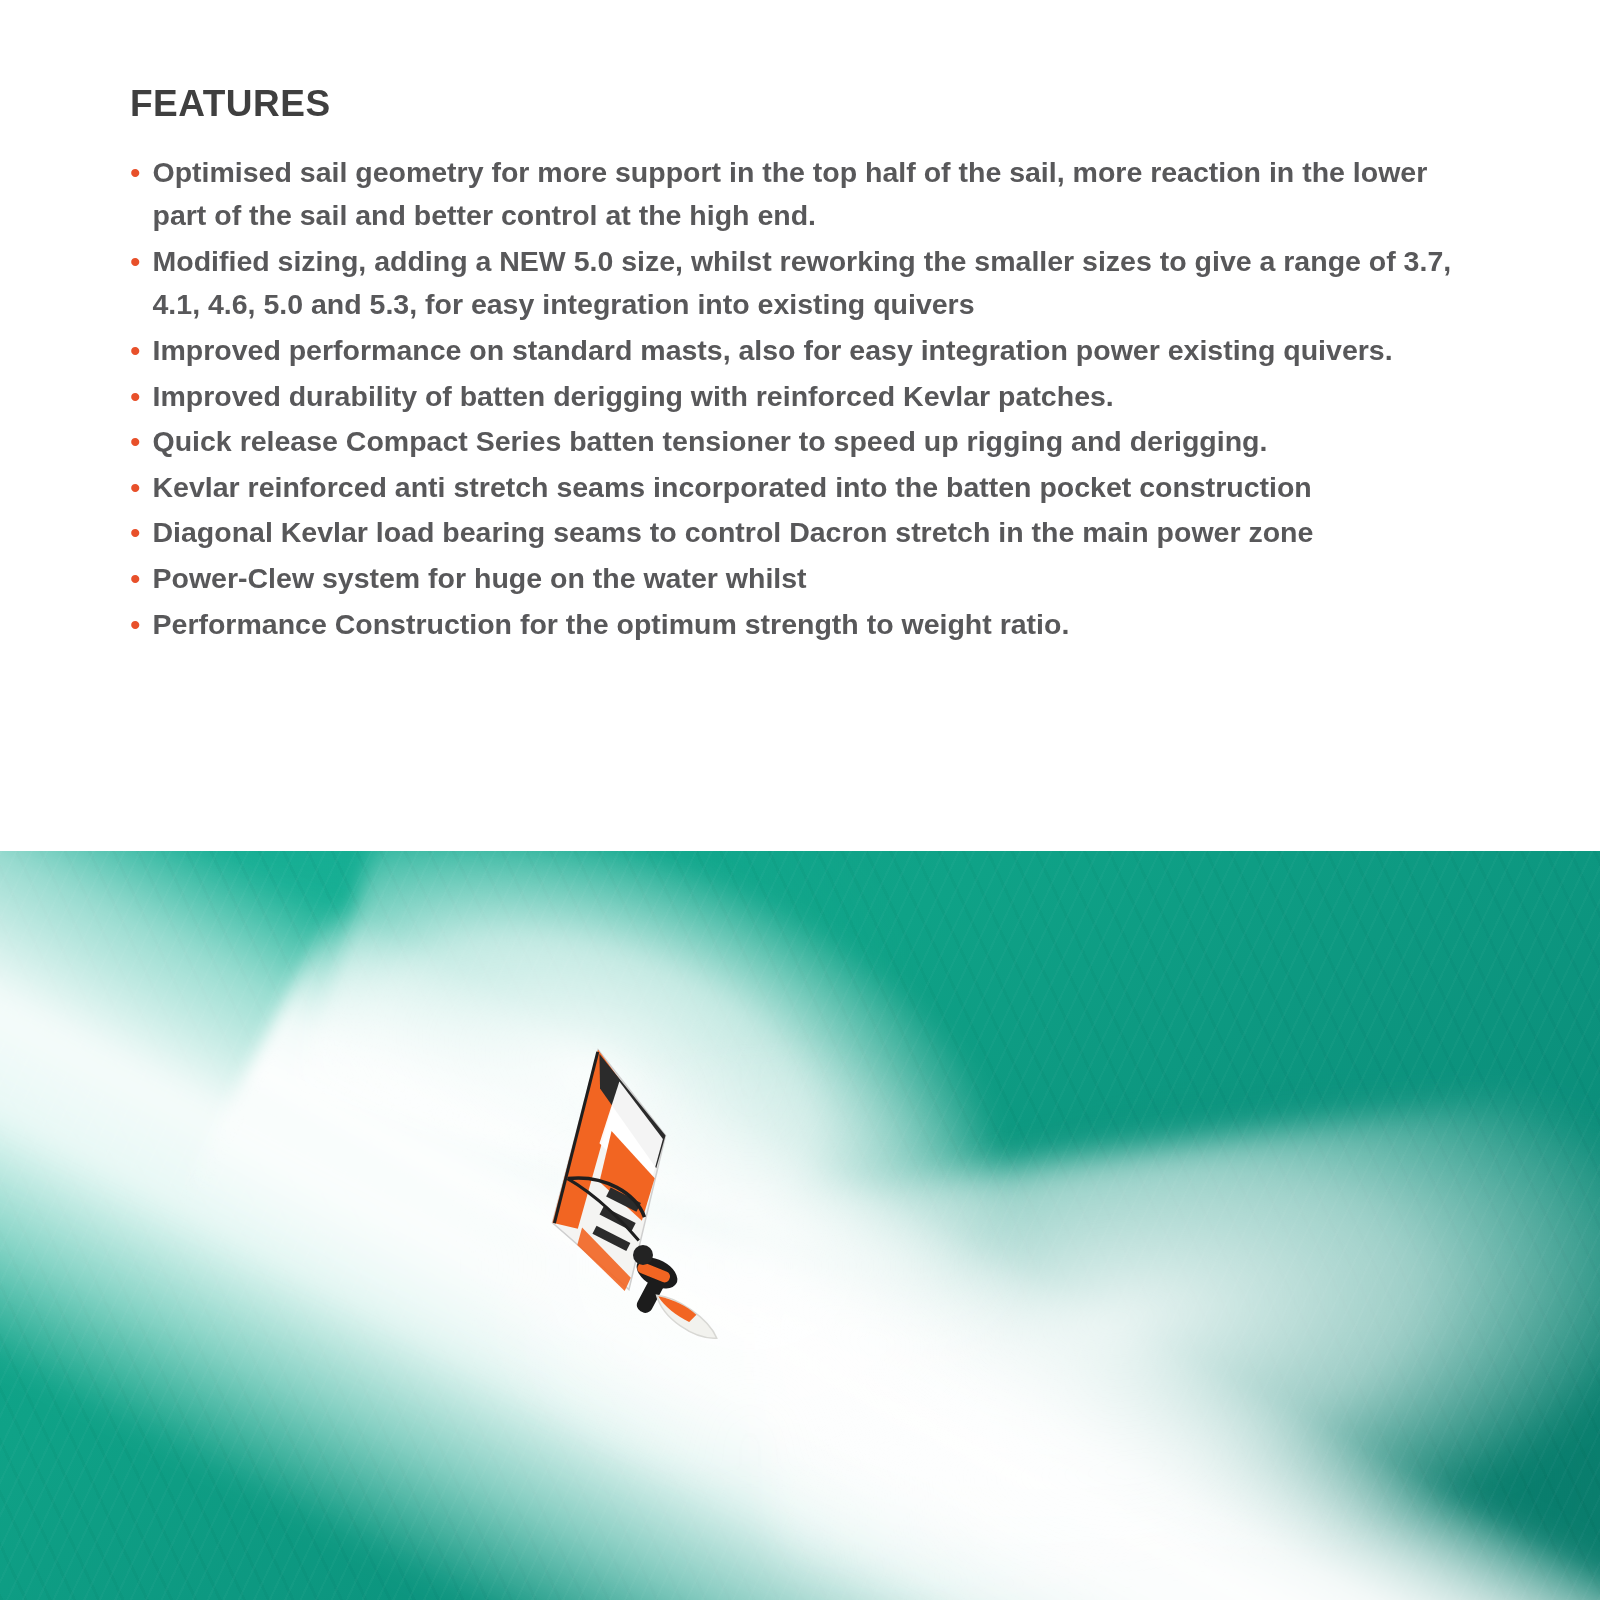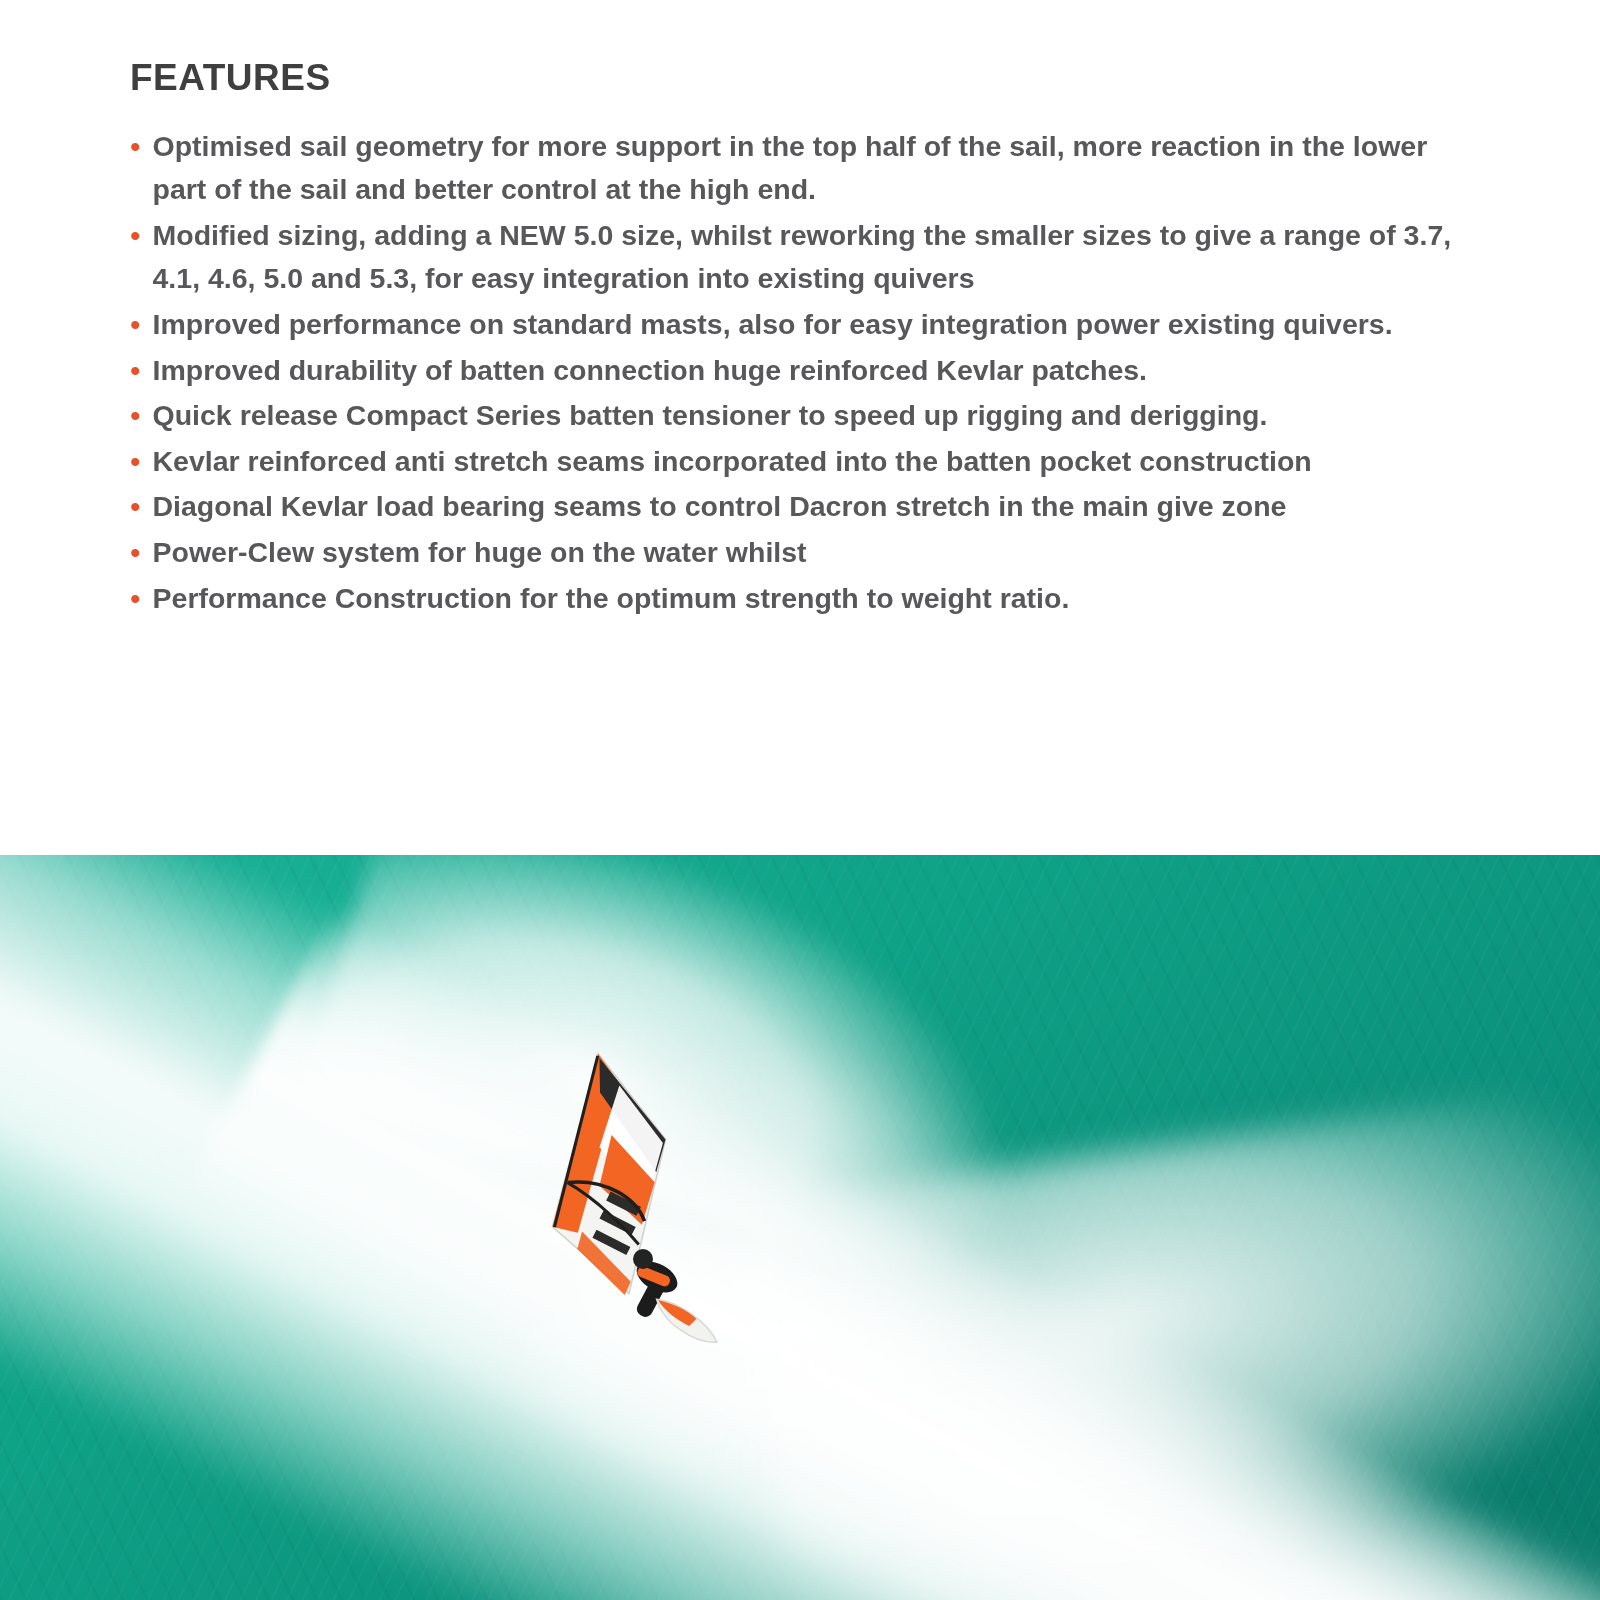--- a/index.html
+++ b/index.html
@@ -18,24 +18,23 @@
   .page {
     width: 1600px;
     height: 1600px;
     position: relative;
     background: #ffffff;
     display: flex;
     flex-direction: column;
   }
 
   .features-block {
-    padding: 44px 130px 0 130px;
+    padding: 84px 130px 0 130px;
     box-sizing: border-box;
     height: 949px;
-    margin-top: 14px;
   }
 
   .features-title {
     font-family: "Liberation Sans", sans-serif;
     font-weight: bold;
     font-size: 37px;
     letter-spacing: 0.5px;
     color: #3f3f3f;
     margin: 0 0 26px 0;
     line-height: 1.1;
@@ -192,33 +191,33 @@
       <li class="feature-item">
         <span class="bullet">•</span>
         <span class="feature-text">Modified sizing, adding a NEW 5.0 size, whilst reworking the smaller sizes to give a range of 3.7, 4.1, 4.6, 5.0 and 5.3, for easy integration into existing quivers</span>
       </li>
       <li class="feature-item">
         <span class="bullet">•</span>
         <span class="feature-text">Improved performance on standard masts, also for easy integration power existing quivers.</span>
       </li>
       <li class="feature-item">
         <span class="bullet">•</span>
-        <span class="feature-text">Improved durability of batten connection huge reinforced Kevlar patches.</span>
+        <span class="feature-text">Improved durability of batten derigging with reinforced Kevlar patches.</span>
       </li>
       <li class="feature-item">
         <span class="bullet">•</span>
         <span class="feature-text">Quick release Compact Series batten tensioner to speed up rigging and derigging.</span>
       </li>
       <li class="feature-item">
         <span class="bullet">•</span>
         <span class="feature-text">Kevlar reinforced anti stretch seams incorporated into the batten pocket construction</span>
       </li>
       <li class="feature-item">
         <span class="bullet">•</span>
-        <span class="feature-text">Diagonal Kevlar load bearing seams to control Dacron stretch in the main give zone</span>
+        <span class="feature-text">Diagonal Kevlar load bearing seams to control Dacron stretch in the main power zone</span>
       </li>
       <li class="feature-item">
         <span class="bullet">•</span>
         <span class="feature-text">Power-Clew system for huge on the water whilst</span>
       </li>
       <li class="feature-item">
         <span class="bullet">•</span>
         <span class="feature-text">Performance Construction for the optimum strength to weight ratio.</span>
       </li>
     </ul>

